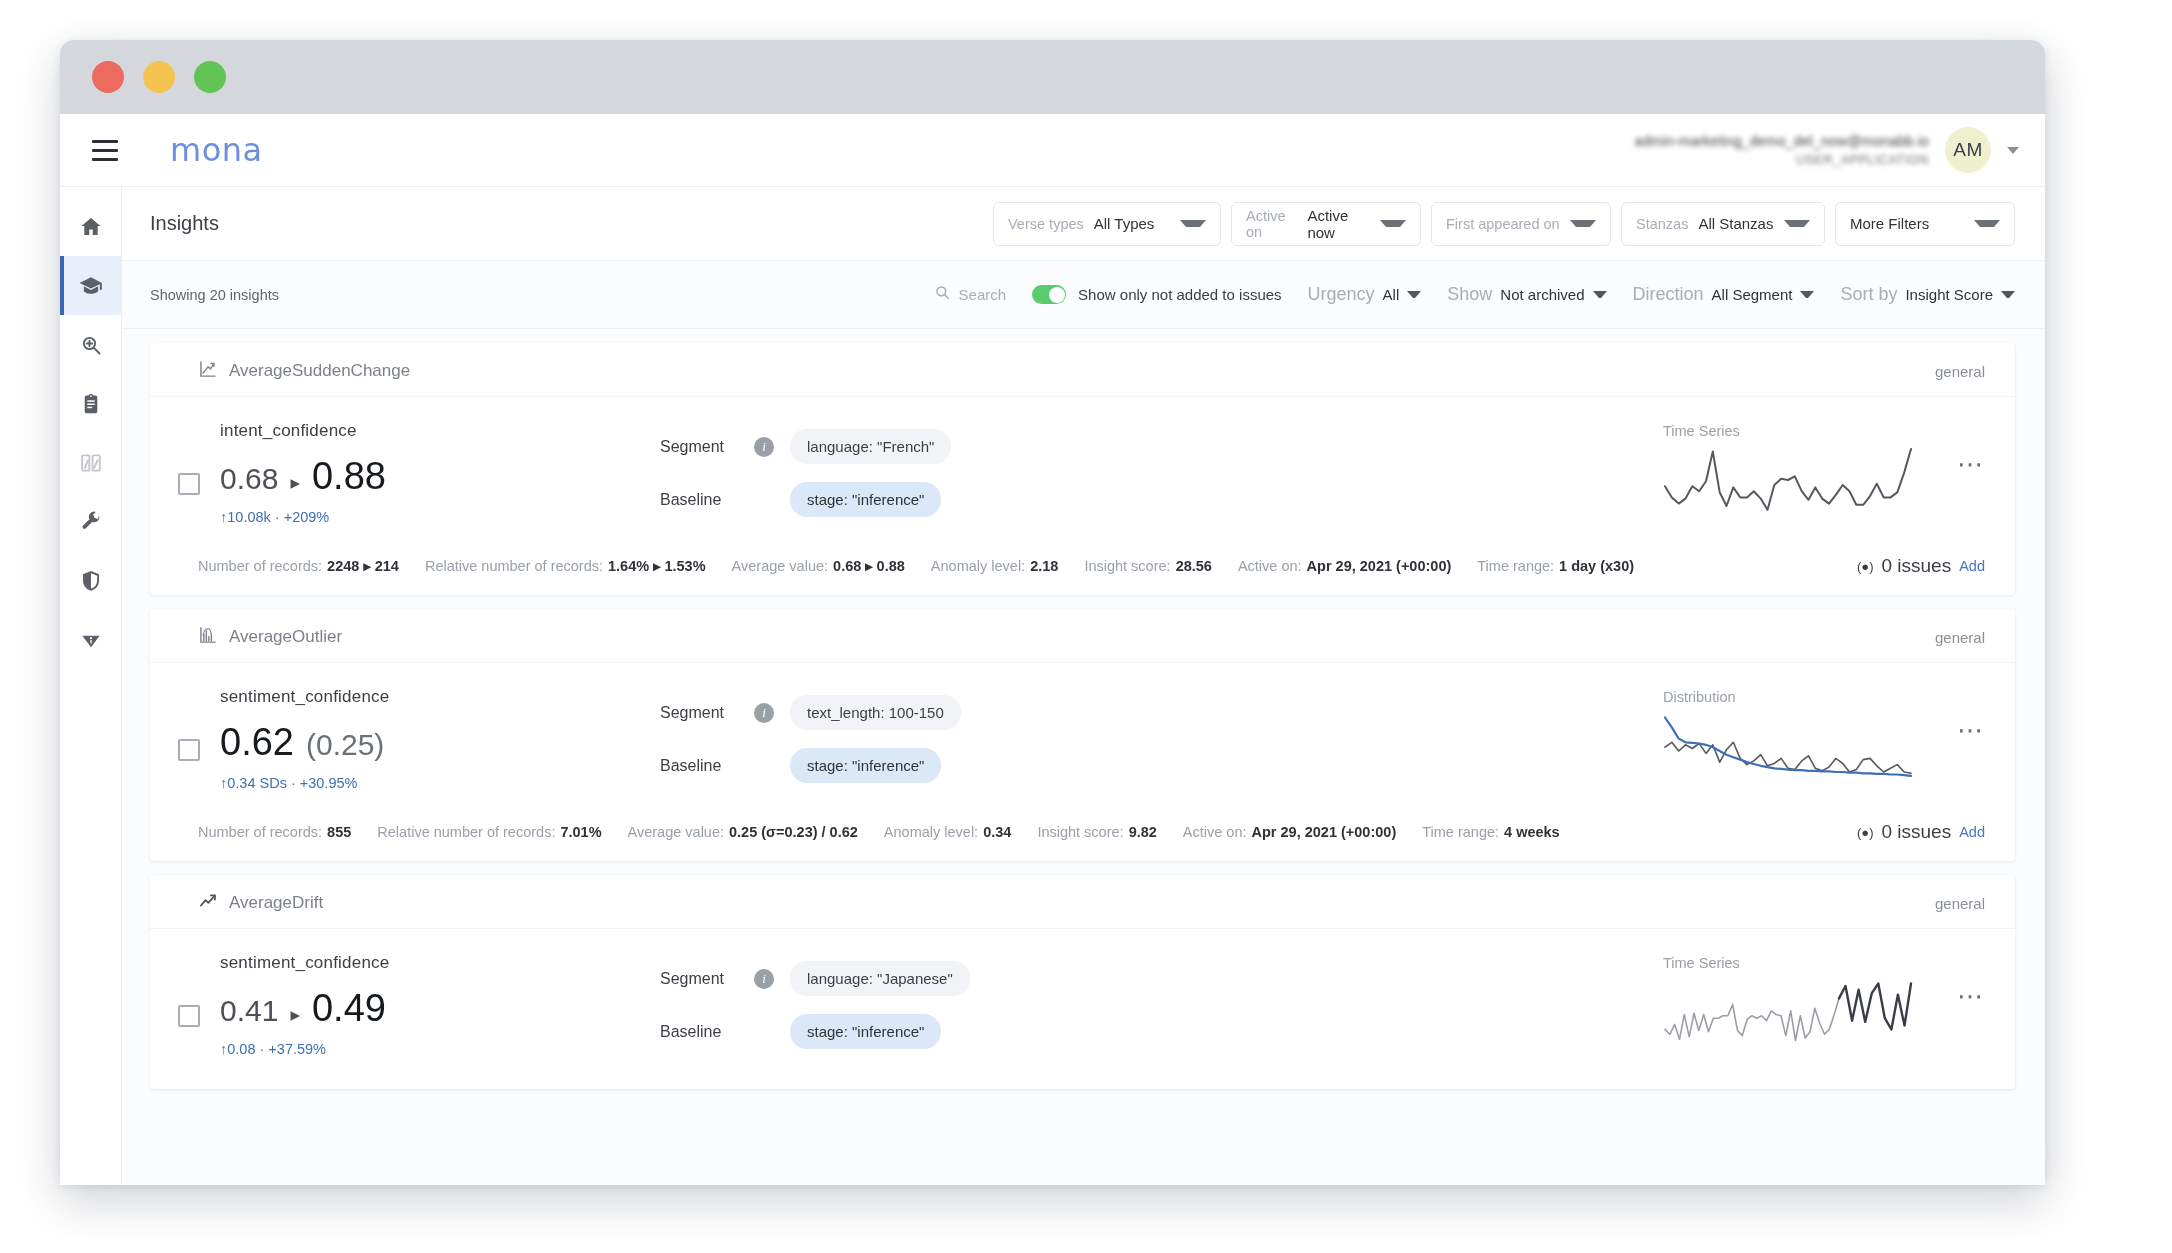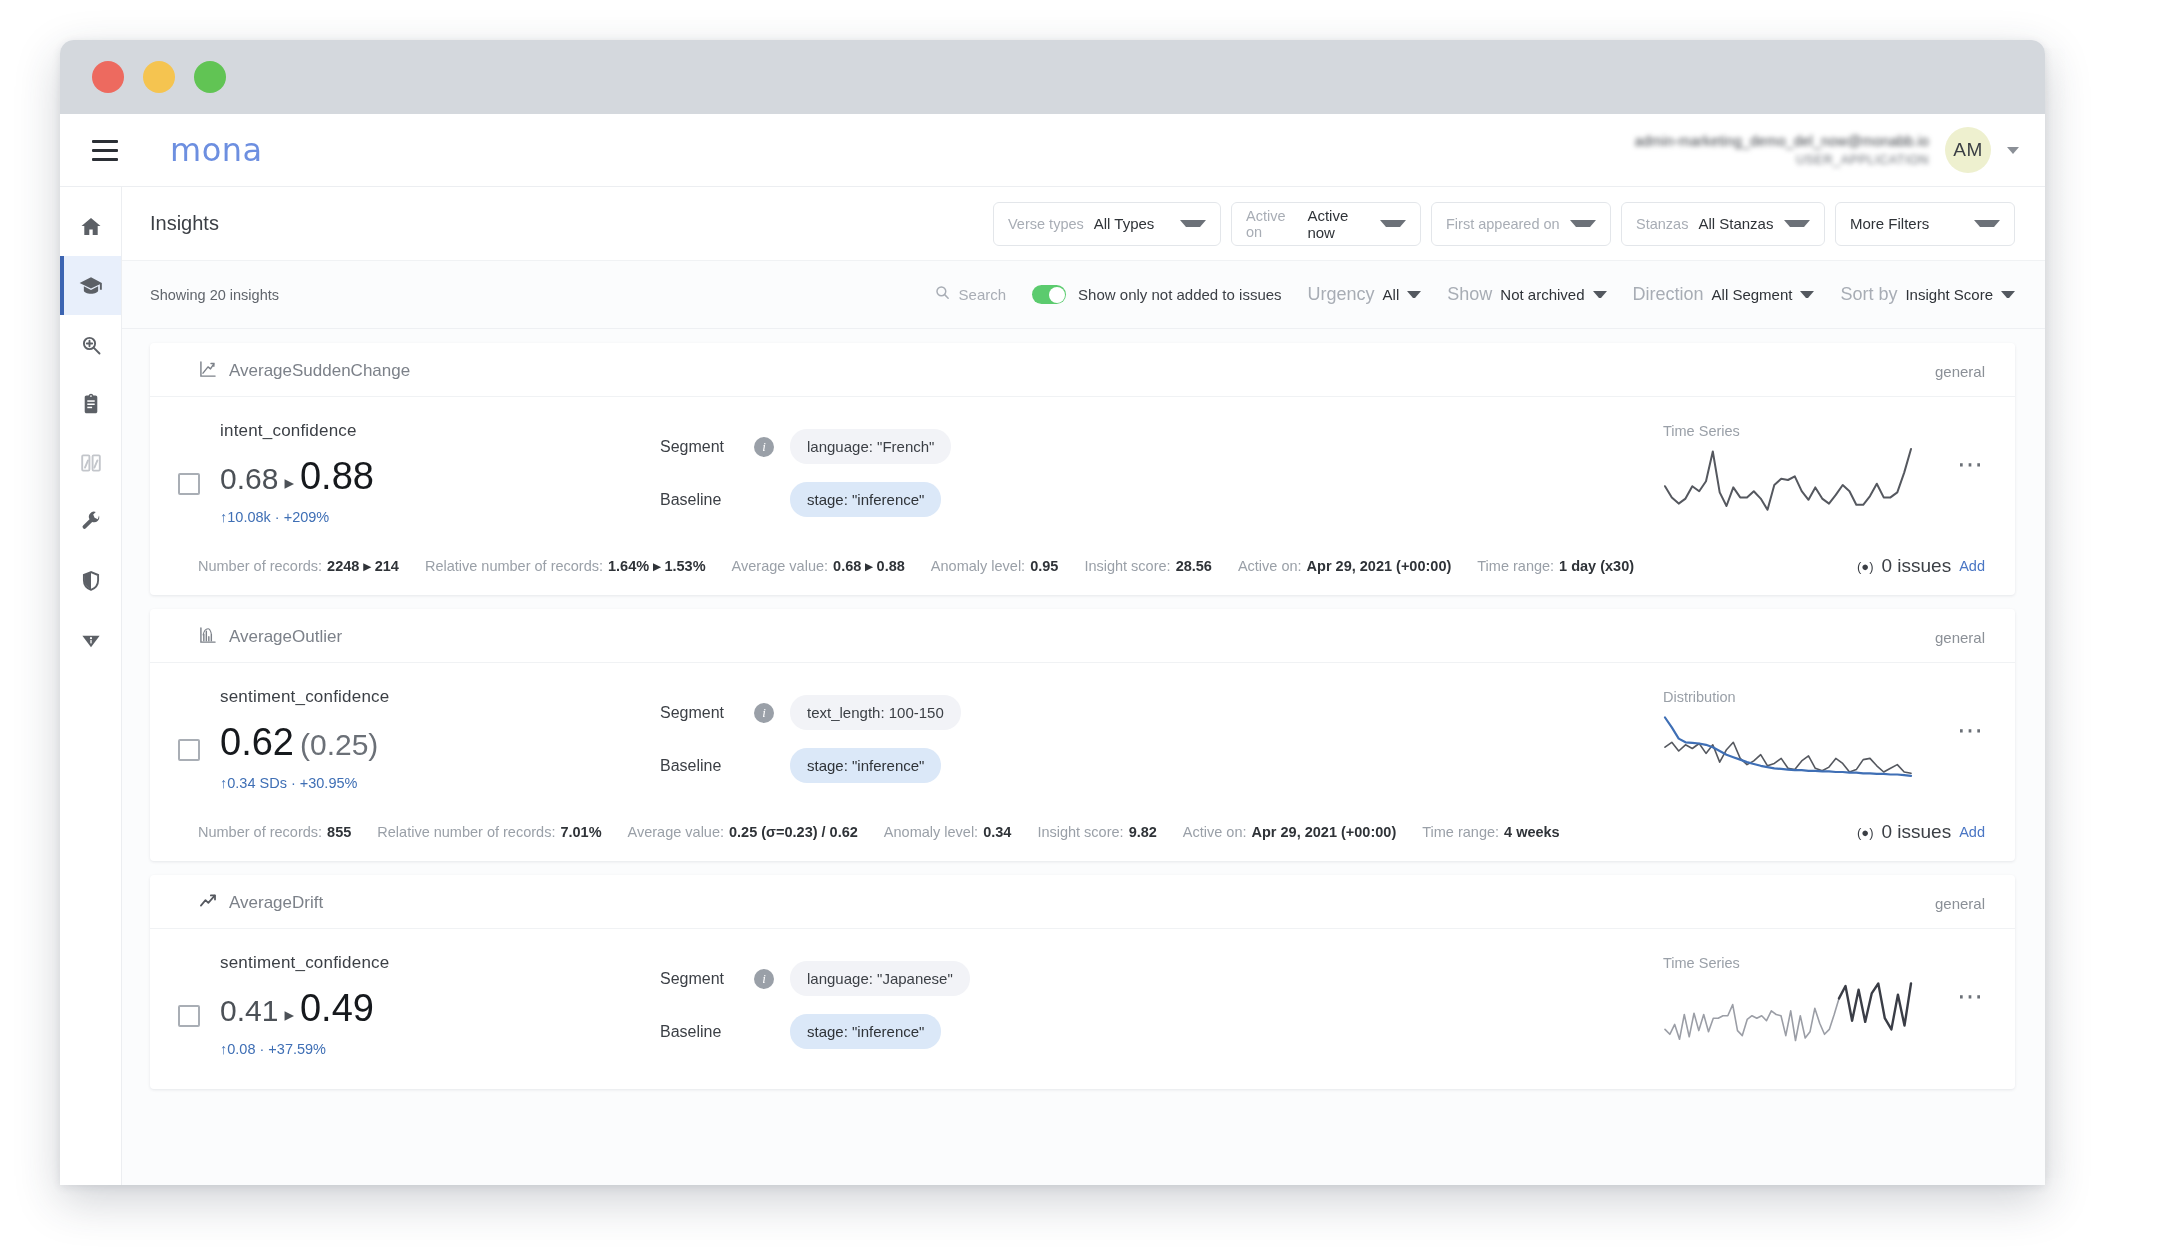--- a/index.html
+++ b/index.html
@@ -130,21 +130,21 @@
   .card-head .type-name { font-size: 17px; color: #7c8189; }
   .card-head .general { margin-left: auto; font-size: 15px; color: #8b9097; }
 
   .card-body { display: flex; align-items: flex-start; padding: 18px 22px 10px 28px; position: relative; }
   .chk {
     width: 22px; height: 22px; border: 2px solid #a9aeb5; border-radius: 2px;
     margin: 58px 20px 0 0; flex: 0 0 22px; cursor: pointer; background: #fff;
   }
   .metric-col { width: 400px; padding-top: 6px; }
   .metric-name { font-size: 17px; color: #3b3f45; letter-spacing: .2px; }
-  .metric-val { margin-top: 14px; display: flex; align-items: baseline; gap: 6px; }
+  .metric-val { margin-top: 14px; display: flex; align-items: baseline; gap: 12px; }
   .metric-val .from { font-size: 30px; color: #4c5157; }
   .metric-val .arrow { font-size: 19px; color: #4c5157; }
   .metric-val .to { font-size: 38px; color: #16191d; }
   .metric-val .paren { font-size: 30px; color: #6b7077; }
   .metric-delta { margin-top: 11px; font-size: 14.5px; color: #3f6fb5; }
 
   .seg-col { width: 430px; padding-top: 14px; margin-left: 40px; }
   .seg-row { display: flex; align-items: center; gap: 16px; margin-bottom: 18px; }
   .seg-row .k { font-size: 16px; color: #3b3f45; width: 78px; }
   .info-dot {
@@ -398,21 +398,21 @@
                 <svg width="250" height="72" viewBox="0 0 250 72">
                   <polyline id="spark1" fill="none" stroke="#55585f" stroke-width="2" stroke-linejoin="round" stroke-linecap="round" points="2.0,43.2 8.8,54.4 15.7,60.6 22.5,55.6 29.3,43.2 36.2,48.2 43.0,38.2 49.8,8.5 56.7,49.4 63.5,63.0 70.3,44.4 77.2,54.4 84.0,54.4 90.8,48.2 97.7,55.6 104.5,66.8 111.3,42.0 118.2,35.8 125.0,37.0 131.8,33.3 138.7,48.2 145.5,56.8 152.3,44.4 159.2,55.6 166.0,60.6 172.8,51.9 179.7,42.0 186.5,48.2 193.3,61.8 200.2,61.8 207.0,53.1 213.8,40.7 220.7,54.4 227.5,54.4 234.3,49.4 241.2,29.6 248.0,6.0"></polyline>
                 </svg>
                 <div class="dots-btn">⋯</div>
               </div>
             </div>
             <div class="card-meta">
               <span class="meta"><span>Number of records:</span><b>2248 ▸ 214</b></span>
               <span class="meta"><span>Relative number of records:</span><b>1.64% ▸ 1.53%</b></span>
               <span class="meta"><span>Average value:</span><b>0.68 ▸ 0.88</b></span>
-              <span class="meta"><span>Anomaly level:</span><b>0.95</b></span>
+              <span class="meta"><span>Anomaly level:</span><b>2.18</b></span>
               <span class="meta"><span>Insight score:</span><b>28.56</b></span>
               <span class="meta"><span>Active on:</span><b>Apr 29, 2021 (+00:00)</b></span>
               <span class="meta"><span>Time range:</span><b>1 day (x30)</b></span>
               <span class="issues">
                 <span class="ico">(●)</span>
                 <span class="cnt">0 issues</span>
                 <span class="add">Add</span>
               </span>
             </div>
           </div>

